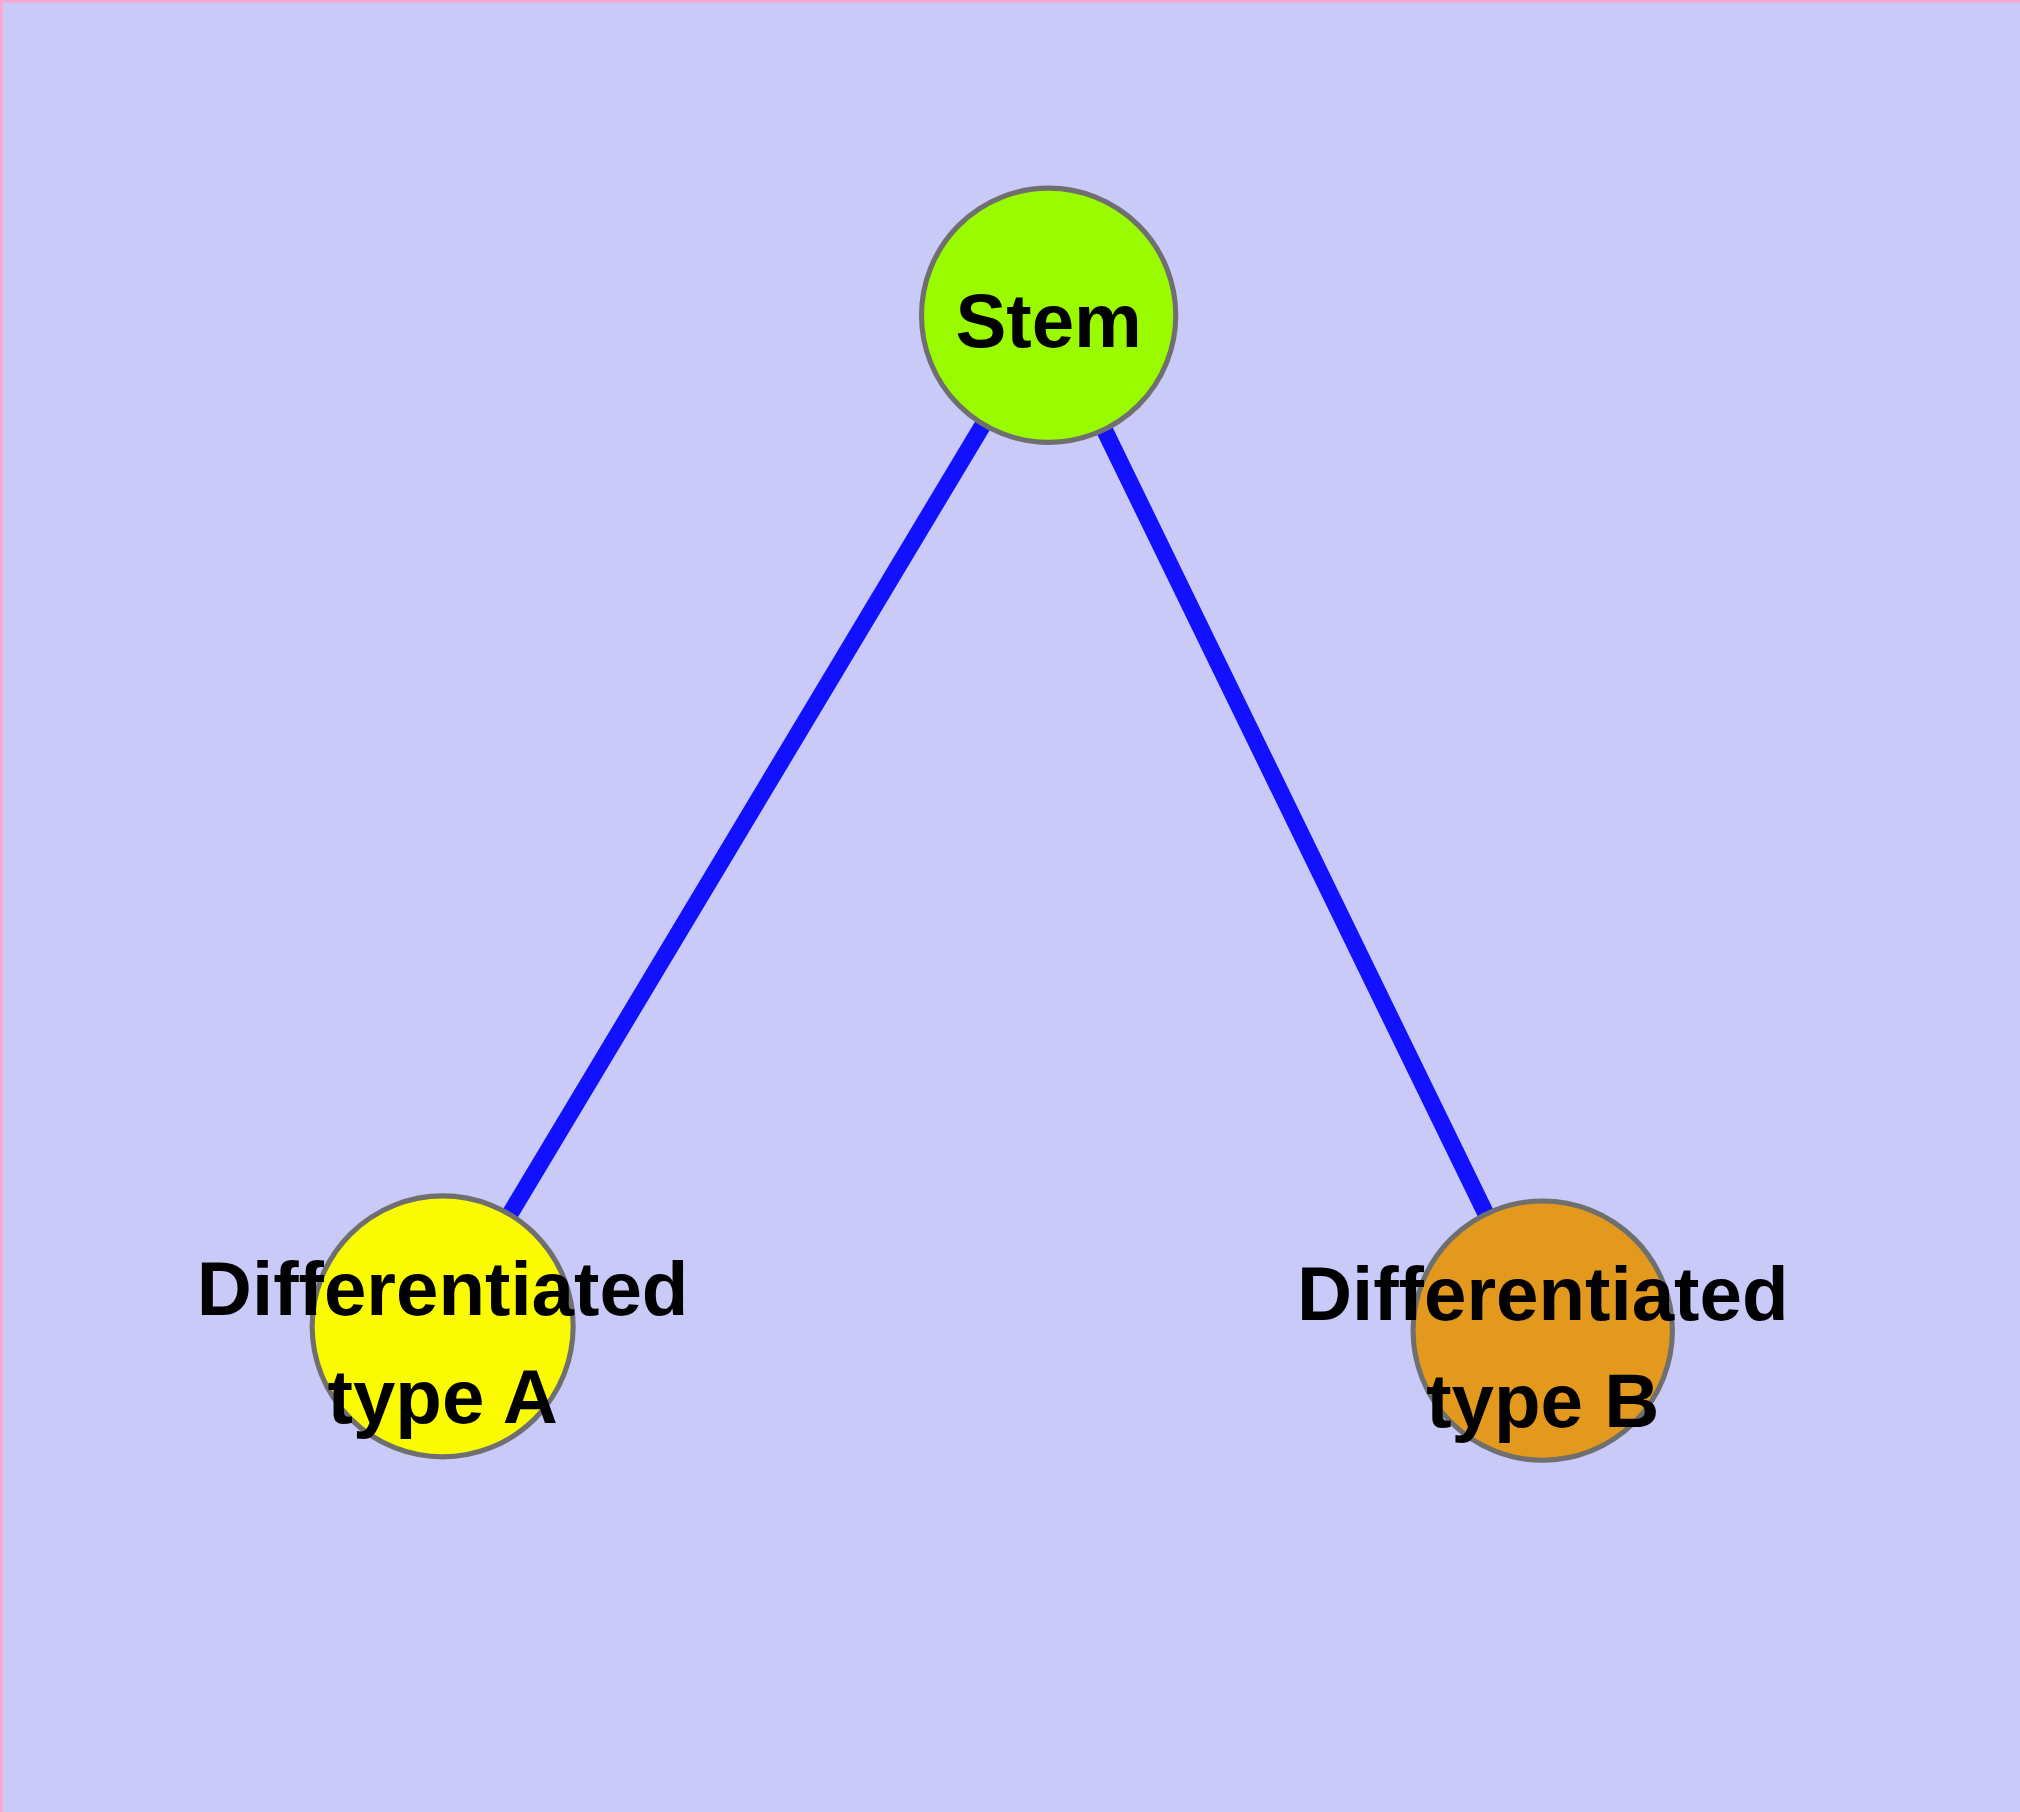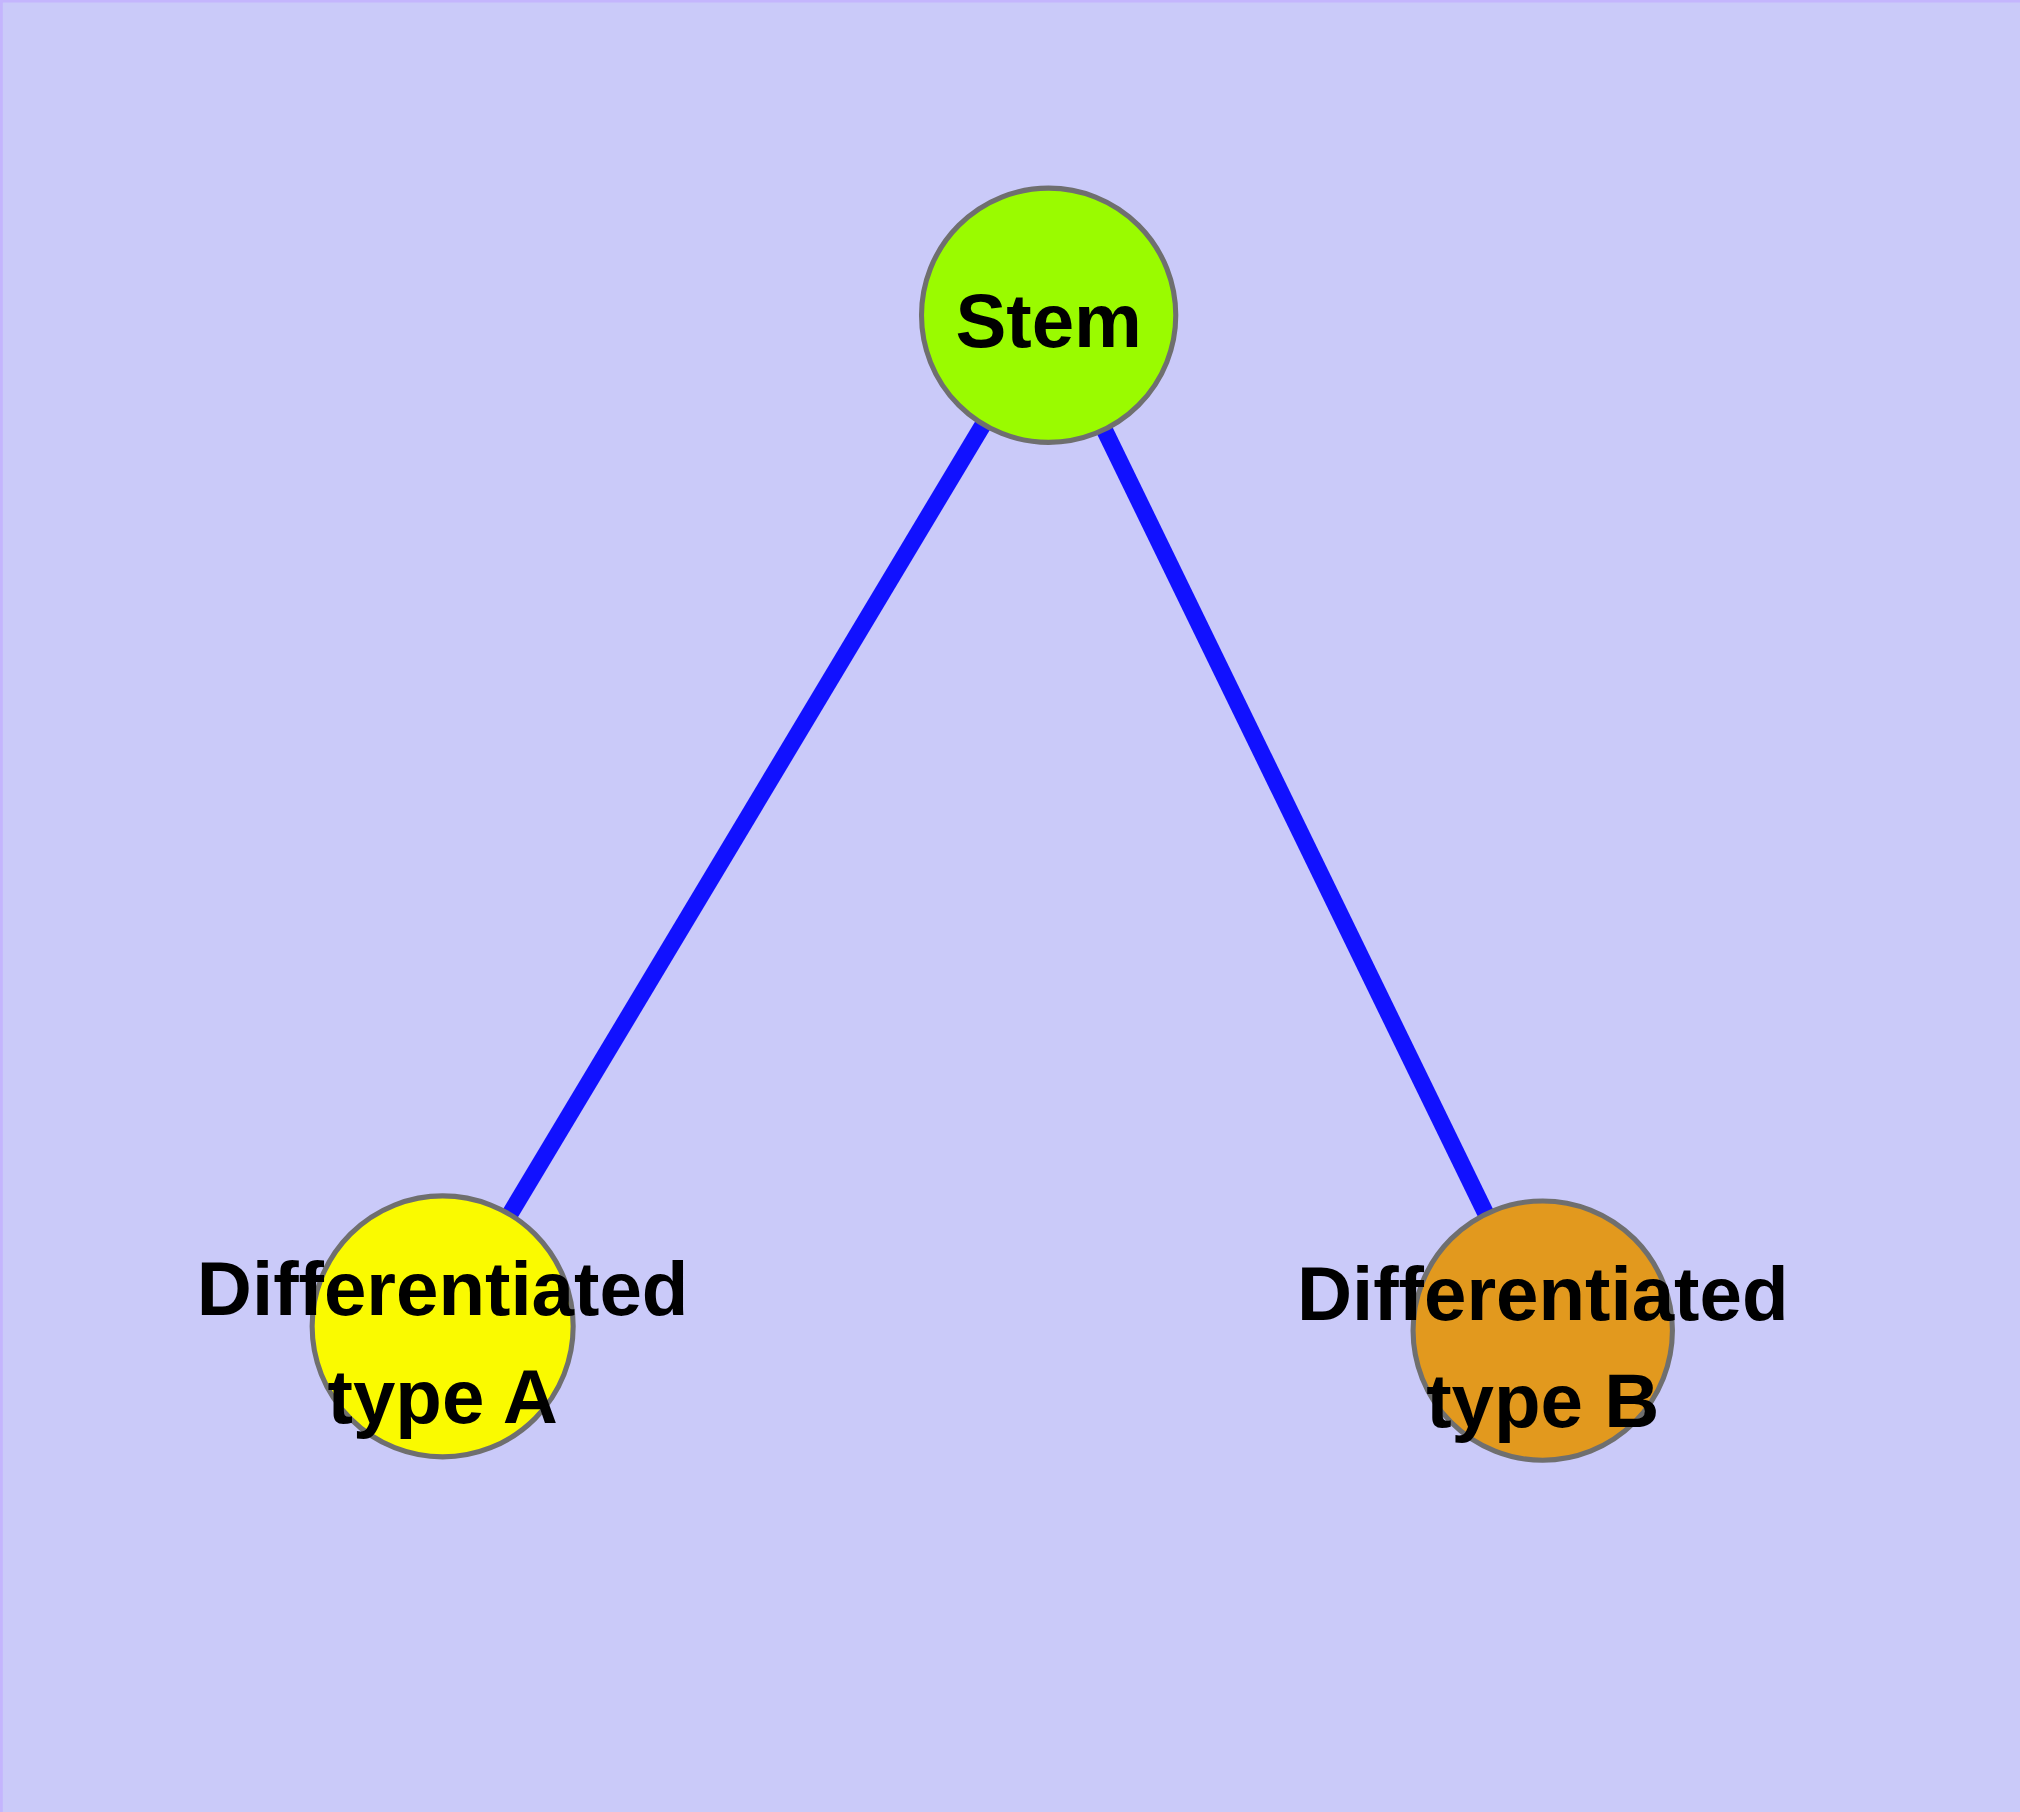--- a/index.html
+++ b/index.html
@@ -1,20 +1,20 @@
 <!DOCTYPE html>
 <html style="font-size:13.6px"><head>
 <meta charset="utf-8">
 <style>
   html, body { margin: 0; padding: 0; background: #FFFFFF; }
   .page {
     position: relative;
     width: 2021px;
     height: 1812px;
-    background: #c4b5fd;
+    background: #f9a8d4;
     overflow: hidden;
     font-family: "Liberation Sans", sans-serif;
   }
   svg.diagram {
     position: absolute;
     left: 0; top: 0;
     width: 2021px;
     height: 1812px;
     display: block;
   }

